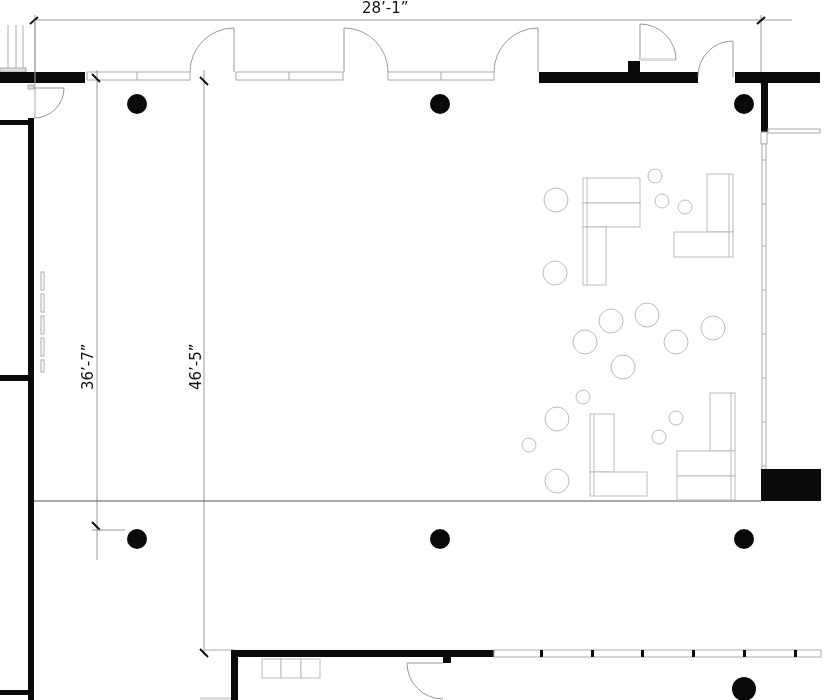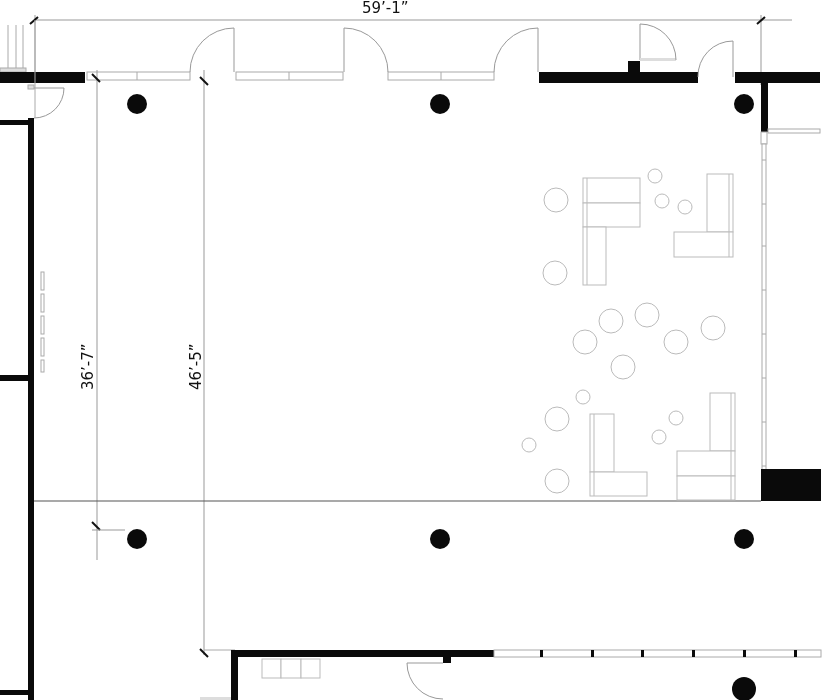--- a/index.html
+++ b/index.html
@@ -205,15 +205,15 @@
     <rect class="glass" x="494" y="650" width="327" height="7"></rect>
     <rect class="wall" x="540" y="650" width="3" height="7"></rect>
     <rect class="wall" x="591" y="650" width="3" height="7"></rect>
     <rect class="wall" x="641" y="650" width="3" height="7"></rect>
     <rect class="wall" x="692" y="650" width="3" height="7"></rect>
     <rect class="wall" x="743" y="650" width="3" height="7"></rect>
     <rect class="wall" x="794" y="650" width="3" height="7"></rect>
   </g>
 </svg>
 
-<div class="dim-label top">59’-1”</div>
+<div class="dim-label top">28’-1”</div>
 <div class="dim-label vert v1">36’-7”</div>
 <div class="dim-label vert v2">46’-5”</div>
 
 </body></html>

